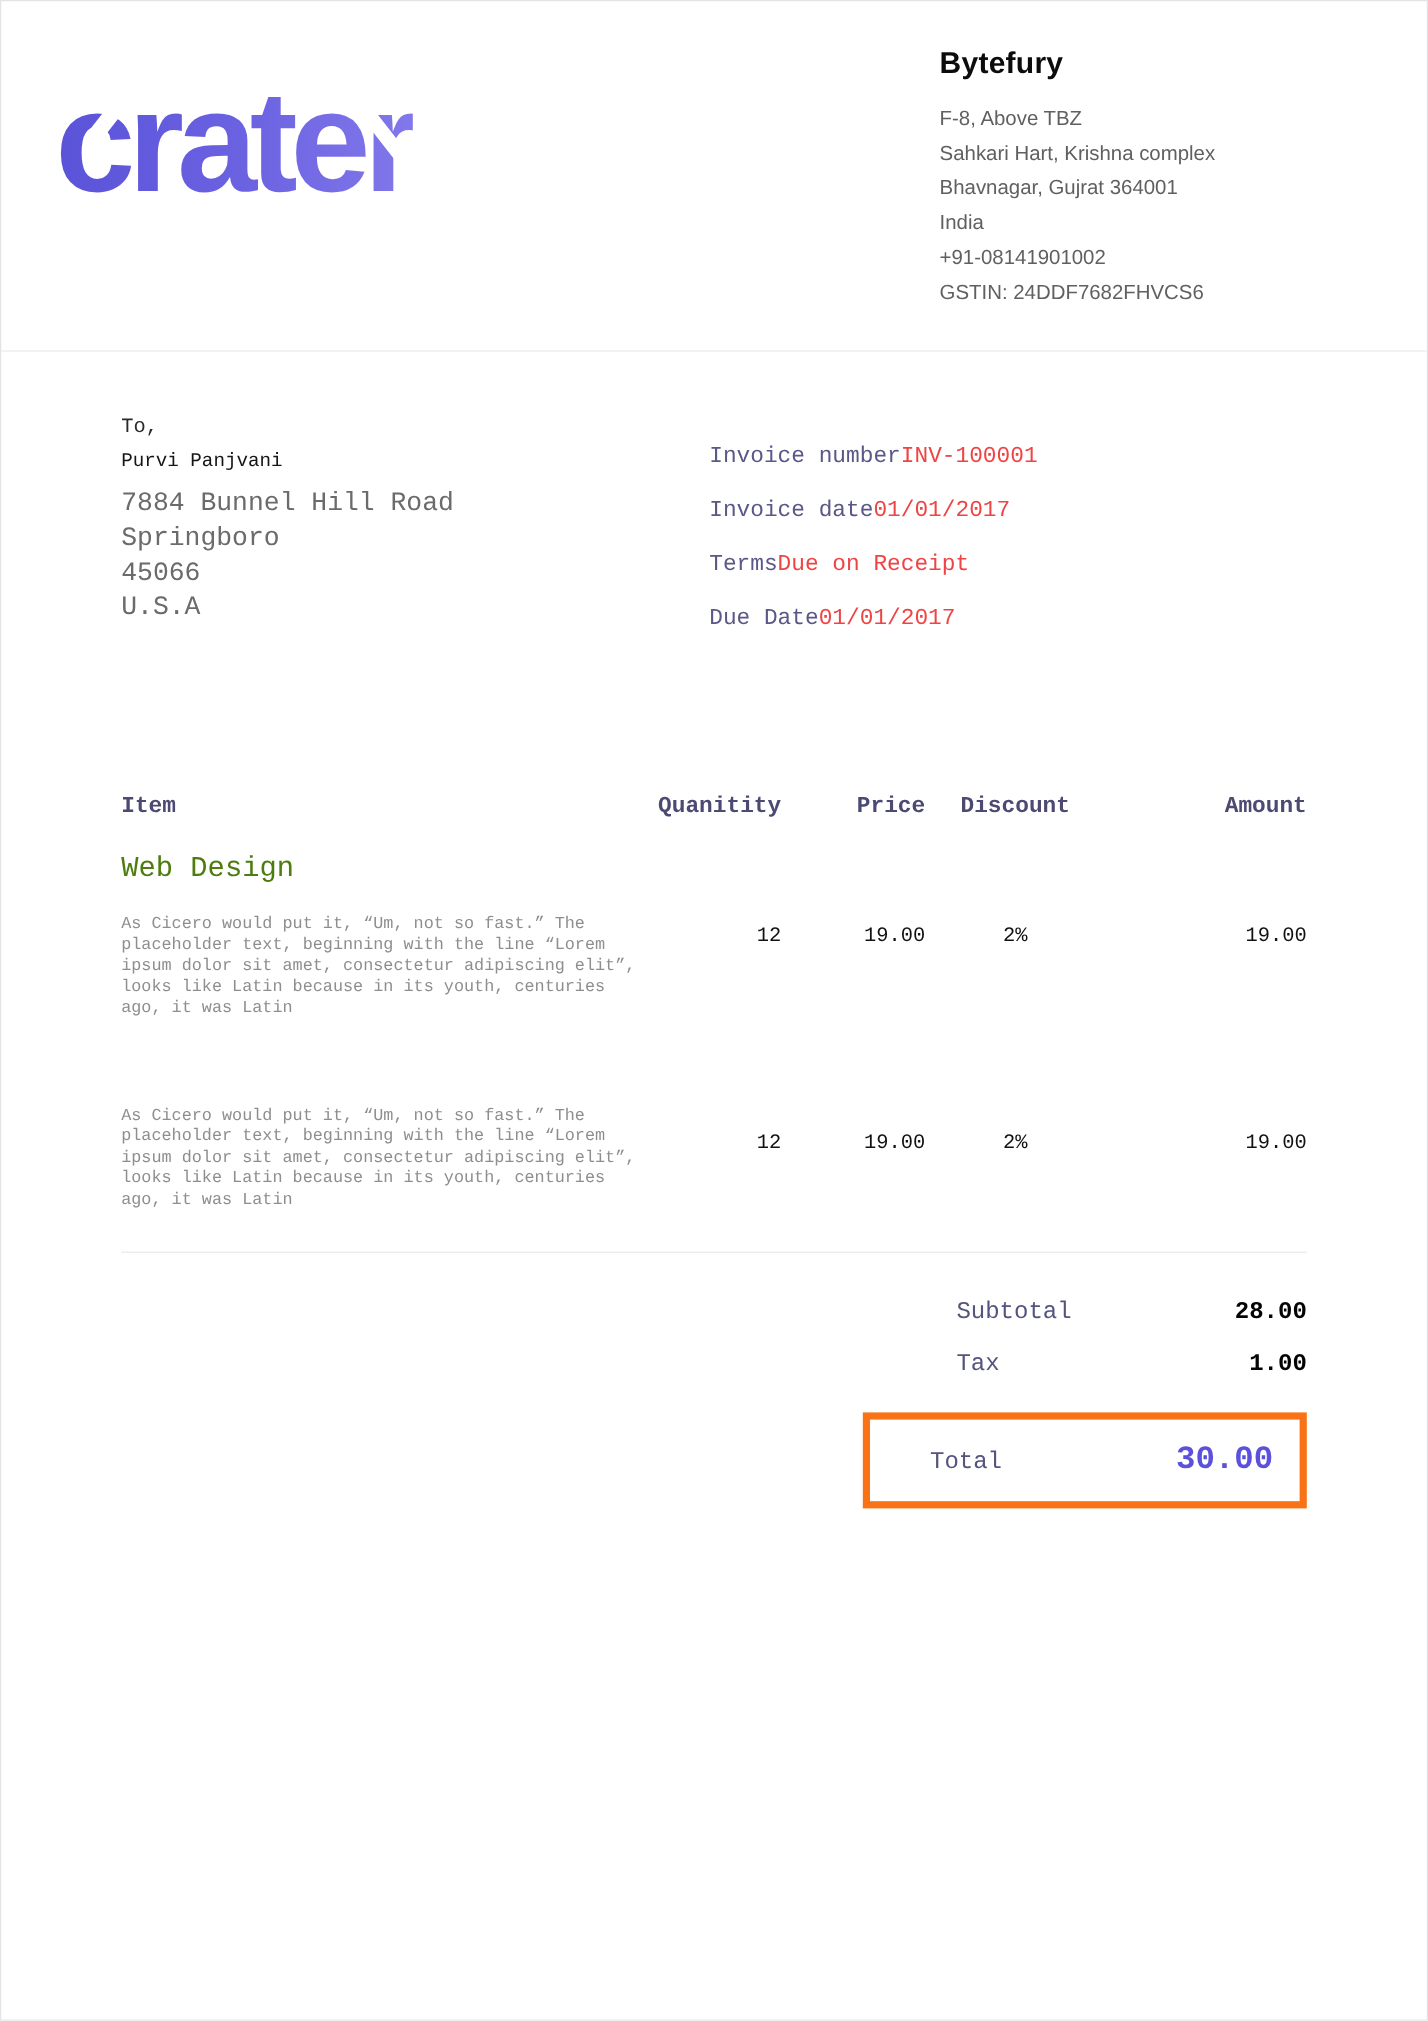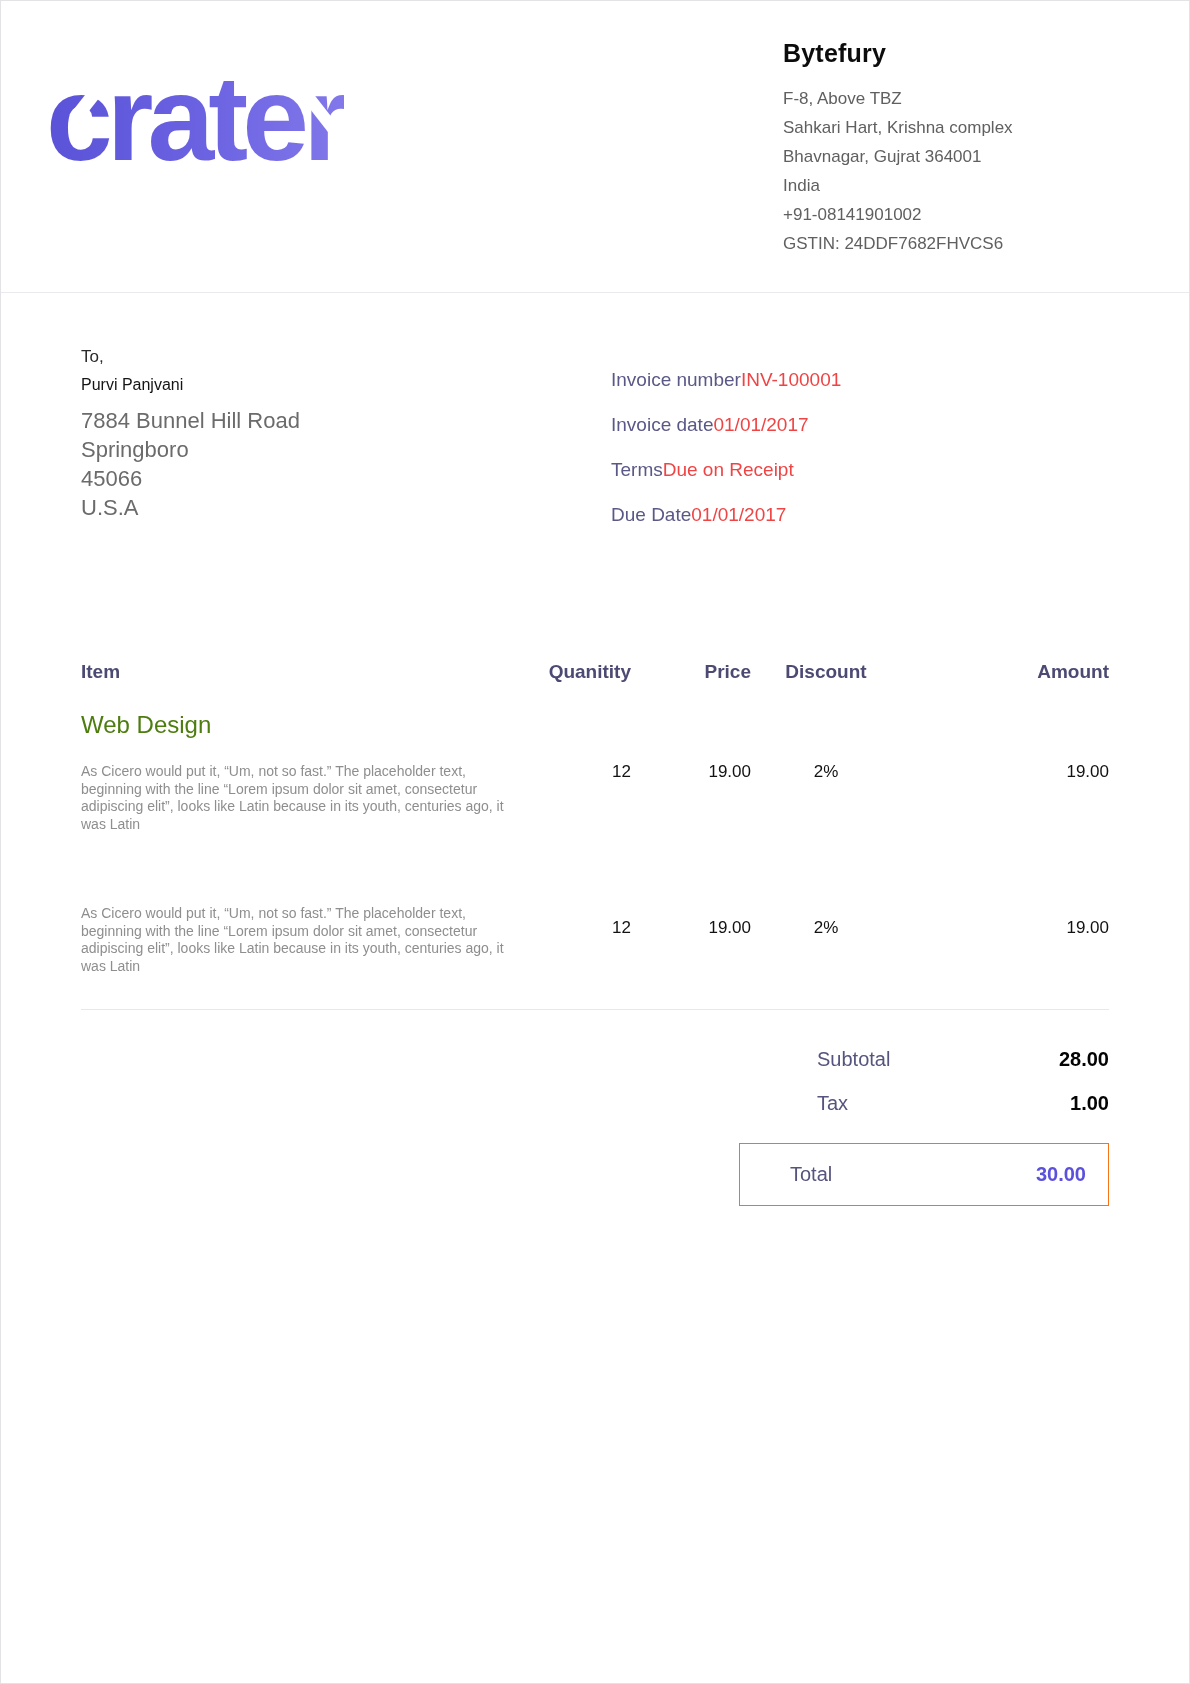--- a/index.html
+++ b/index.html
@@ -68,21 +68,21 @@
     margin-bottom: 16px;
     letter-spacing: 0.2px;
   }
   .company-line {
     font-size: 17px;
     line-height: 29px;
     color: #606060;
   }
 
   
-  .content { padding: 0 80px; }
+  .content { padding: 0 100px; font-family: Liberation Mono, monospace; }
 
   .billing-row {
     display: flex;
     justify-content: space-between;
     margin-top: 54px;
   }
   .bill-to-label { font-size: 17px; color: #2b2b2b; }
   .customer-name {
     font-size: 16px;
     color: #151515;
@@ -143,29 +143,29 @@
     display: flex;
     justify-content: space-between;
     align-items: baseline;
     padding-left: 78px;
     margin-bottom: 21px;
   }
   .totals-label { font-size: 20px; color: #55547e; }
   .totals-value { font-size: 20px; font-weight: 700; color: #040405; }
   .total-box {
     margin-top: 28px;
-    border: 1px solid #f97316;
+    border: 6px solid #f97316;
     padding: 19px 22px 19px 50px;
     display: flex;
     justify-content: space-between;
     align-items: baseline;
     gap: 20px;
   }
   .total-label { font-size: 20px; color: #55547e; }
-  .total-value { font-size: 20px; font-weight: 700; color: #5b51dc; }
+  .total-value { font-size: 27px; font-weight: 700; color: #5b51dc; }
 </style>
 </head>
 <body>
 
 <div class="page">
 
   <div class="header">
     <div class="logo-wrap">
       <span class="logo-text">crater</span>
       <span class="logo-cut cut-c"></span>

